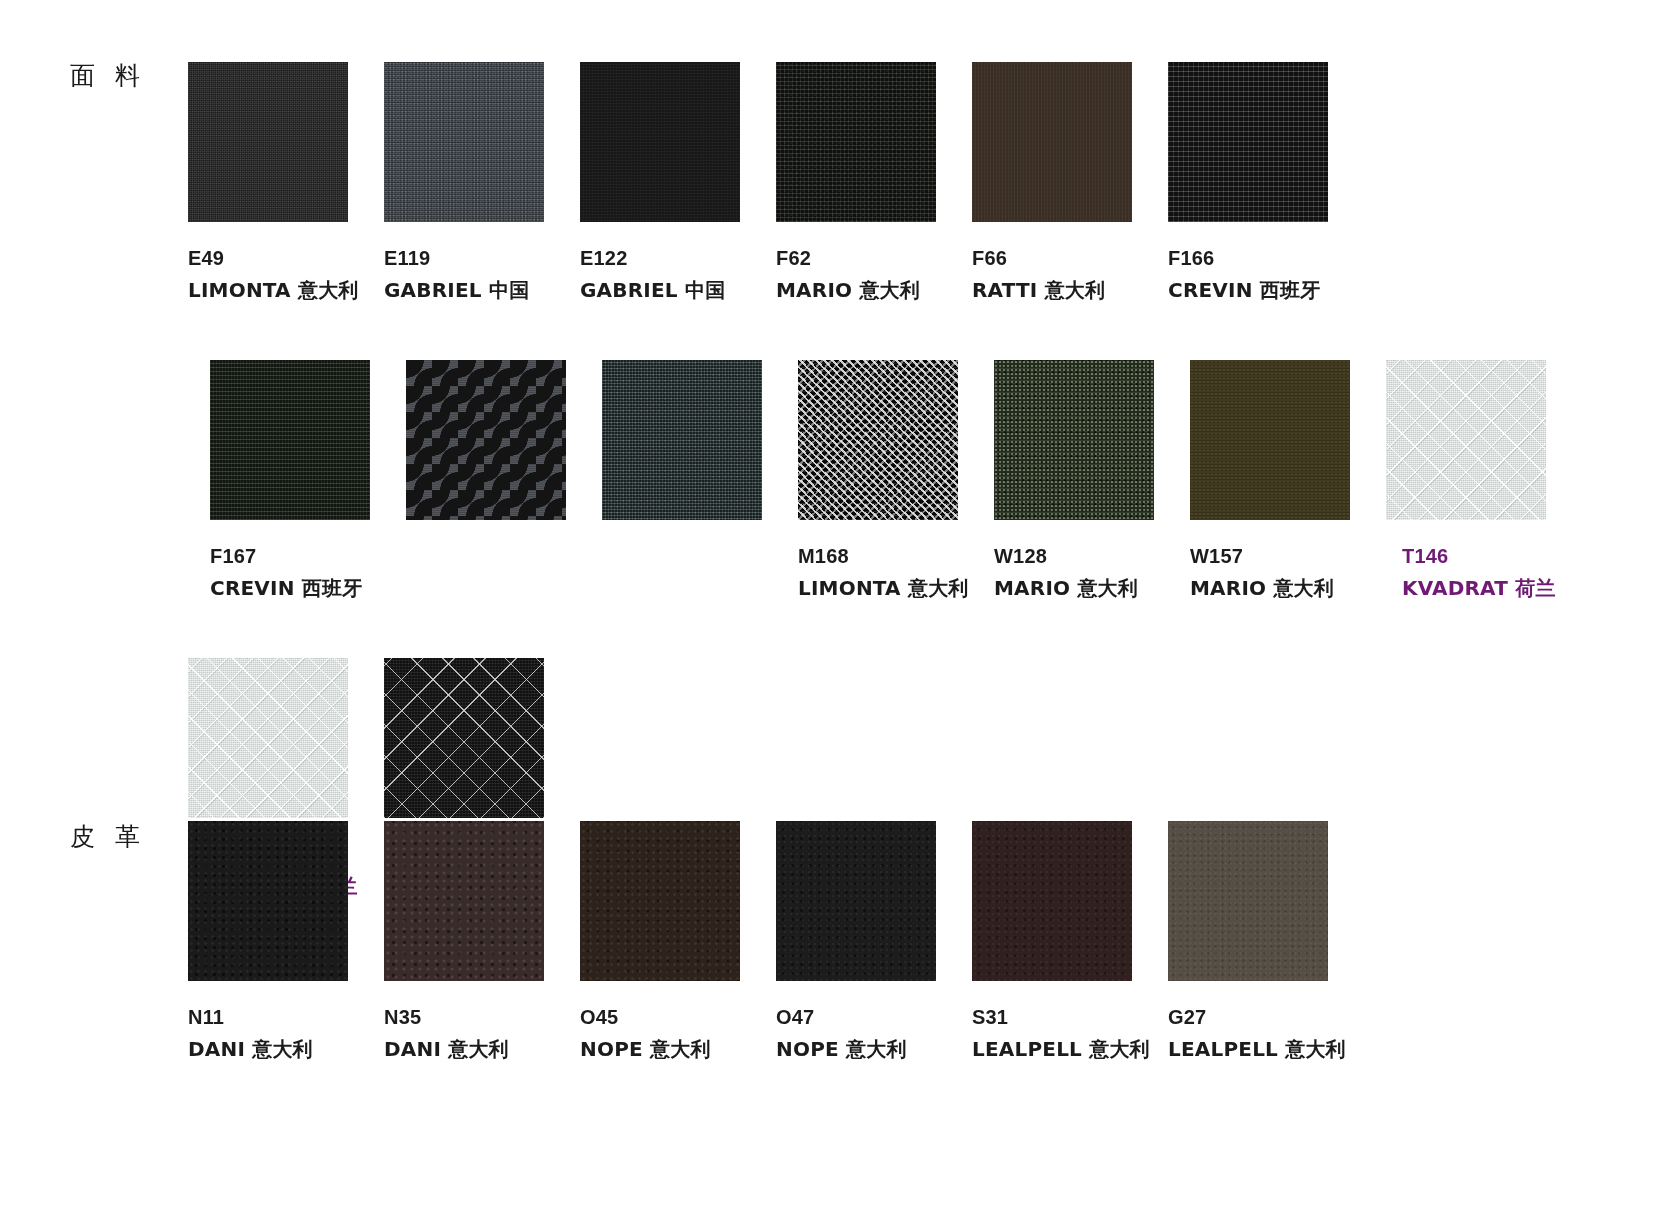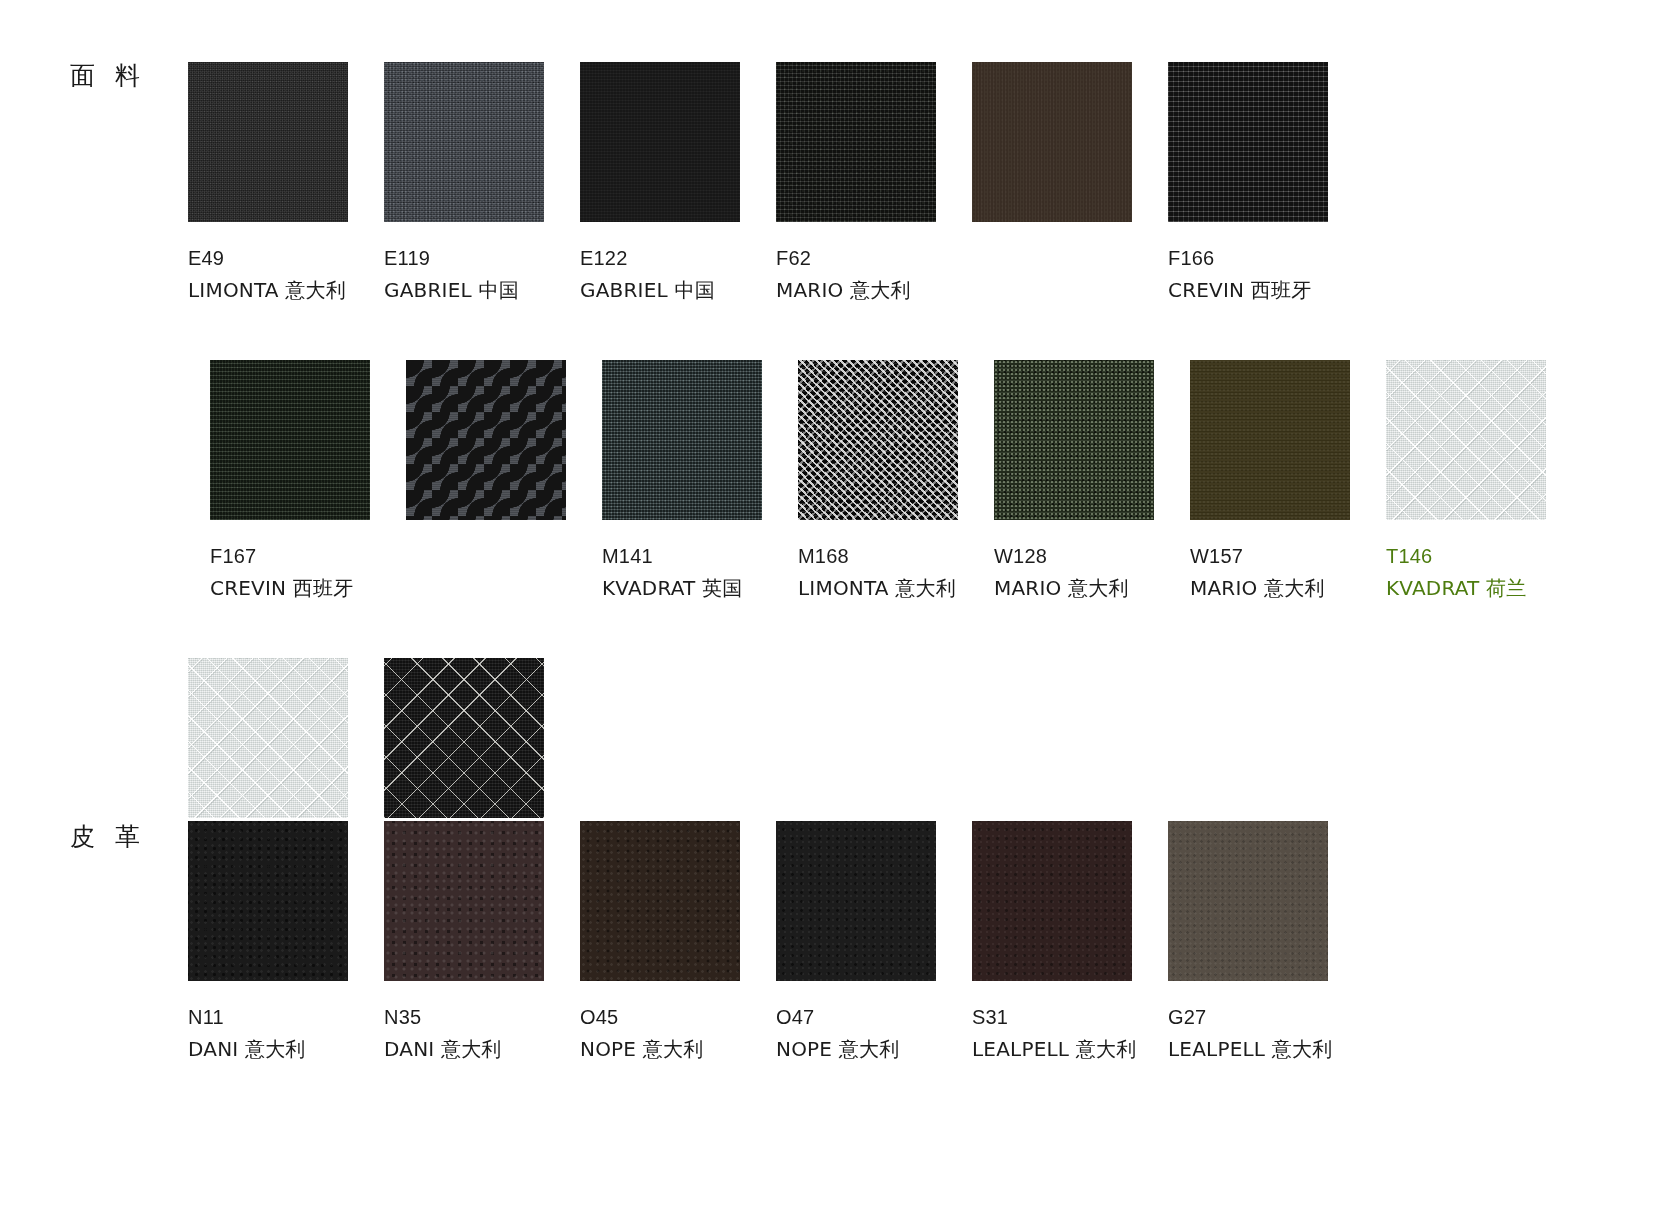--- a/index.html
+++ b/index.html
@@ -17,21 +17,21 @@
     position:absolute;
     font-size:25px;
     letter-spacing:6px;
     color:#1a1a1a;
     font-family:"DejaVu Sans","Liberation Sans",sans-serif;
     white-space:nowrap;
   }
 
   
   .grid{position:absolute;left:188px;}
-  .row{display:flex;}
+  .row{display:flex;font-weight:bold;}
   .cell{width:196px;position:relative;}
 
   .sw{
     width:160px;height:160px;
     background-color:#2a2a2a;
     position:relative;
     overflow:hidden;
   }
   .sw::after{
     content:"";position:absolute;inset:0;
@@ -46,21 +46,21 @@
     letter-spacing:0.2px;
     white-space:nowrap;
   }
   .maker{
     font-size:20px;color:#1c1c1c;
     letter-spacing:0.2px;
     white-space:nowrap;
     margin-top:4px;
     font-family:"DejaVu Sans","Liberation Sans",sans-serif;
   }
-  .muted .code,.muted .maker{color:#4d7c0f;}
+  .muted .code,.muted .maker{color:#701a75;margin-left:16px;}
 
   
   
   .t-weave-fine{
     background-color:#262626;
     background-image:
       repeating-linear-gradient(0deg, rgba(255,255,255,.055) 0 1px, rgba(0,0,0,.10) 1px 2px),
       repeating-linear-gradient(90deg, rgba(255,255,255,.045) 0 1px, rgba(0,0,0,.12) 1px 2px),
       radial-gradient(rgba(255,255,255,.10) .6px, transparent .7px);
     background-size:2px 2px,2px 2px,3px 3px;
@@ -279,20 +279,24 @@
       </div>
       <div class="cell">
         <div class="sw t-basket"></div>
         <div class="labels">
           <div class="code">F62</div>
           <div class="maker">MARIO 意大利</div>
         </div>
       </div>
       <div class="cell">
         <div class="sw t-brown-smooth"></div>
+        <div class="labels">
+          <div class="code">F66</div>
+          <div class="maker">RATTI 意大利</div>
+        </div>
       </div>
       <div class="cell">
         <div class="sw t-burlap"></div>
         <div class="labels">
           <div class="code">F166</div>
           <div class="maker">CREVIN 西班牙</div>
         </div>
       </div>
     </div>
 
@@ -302,24 +306,20 @@
         <div class="labels">
           <div class="code">F167</div>
           <div class="maker">CREVIN 西班牙</div>
         </div>
       </div>
       <div class="cell">
         <div class="sw t-circles"></div>
       </div>
       <div class="cell">
         <div class="sw t-pixel"></div>
-        <div class="labels">
-          <div class="code">M141</div>
-          <div class="maker">KVADRAT 英国</div>
-        </div>
       </div>
       <div class="cell">
         <div class="sw t-hound"></div>
         <div class="labels">
           <div class="code">M168</div>
           <div class="maker">LIMONTA 意大利</div>
         </div>
       </div>
       <div class="cell">
         <div class="sw t-green-speck"></div>

